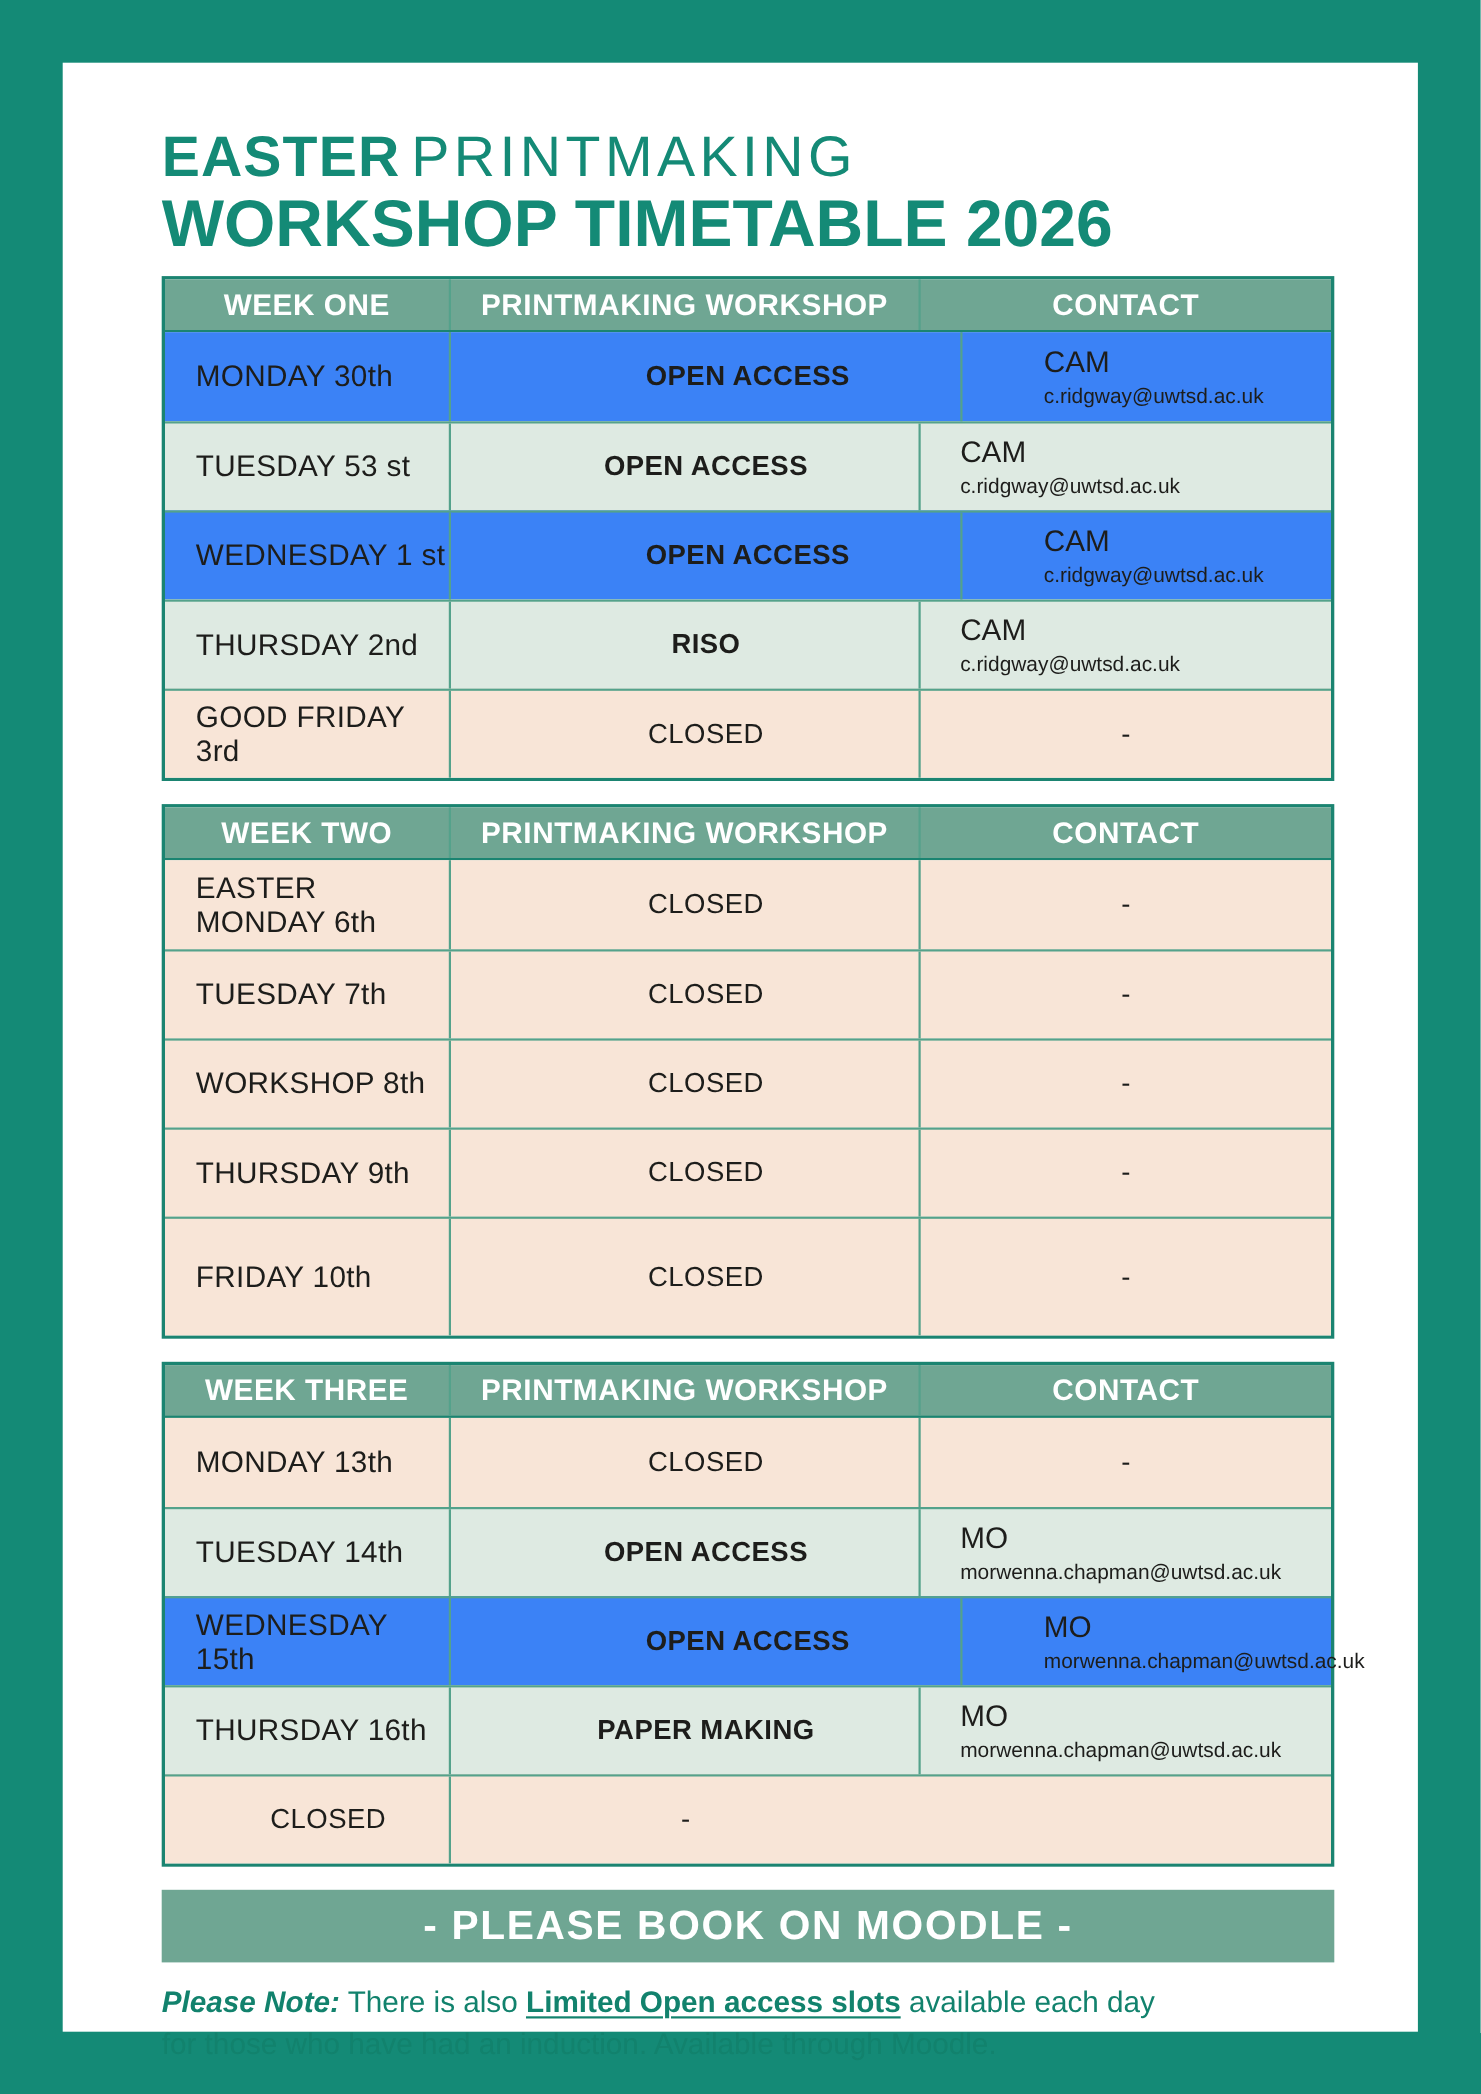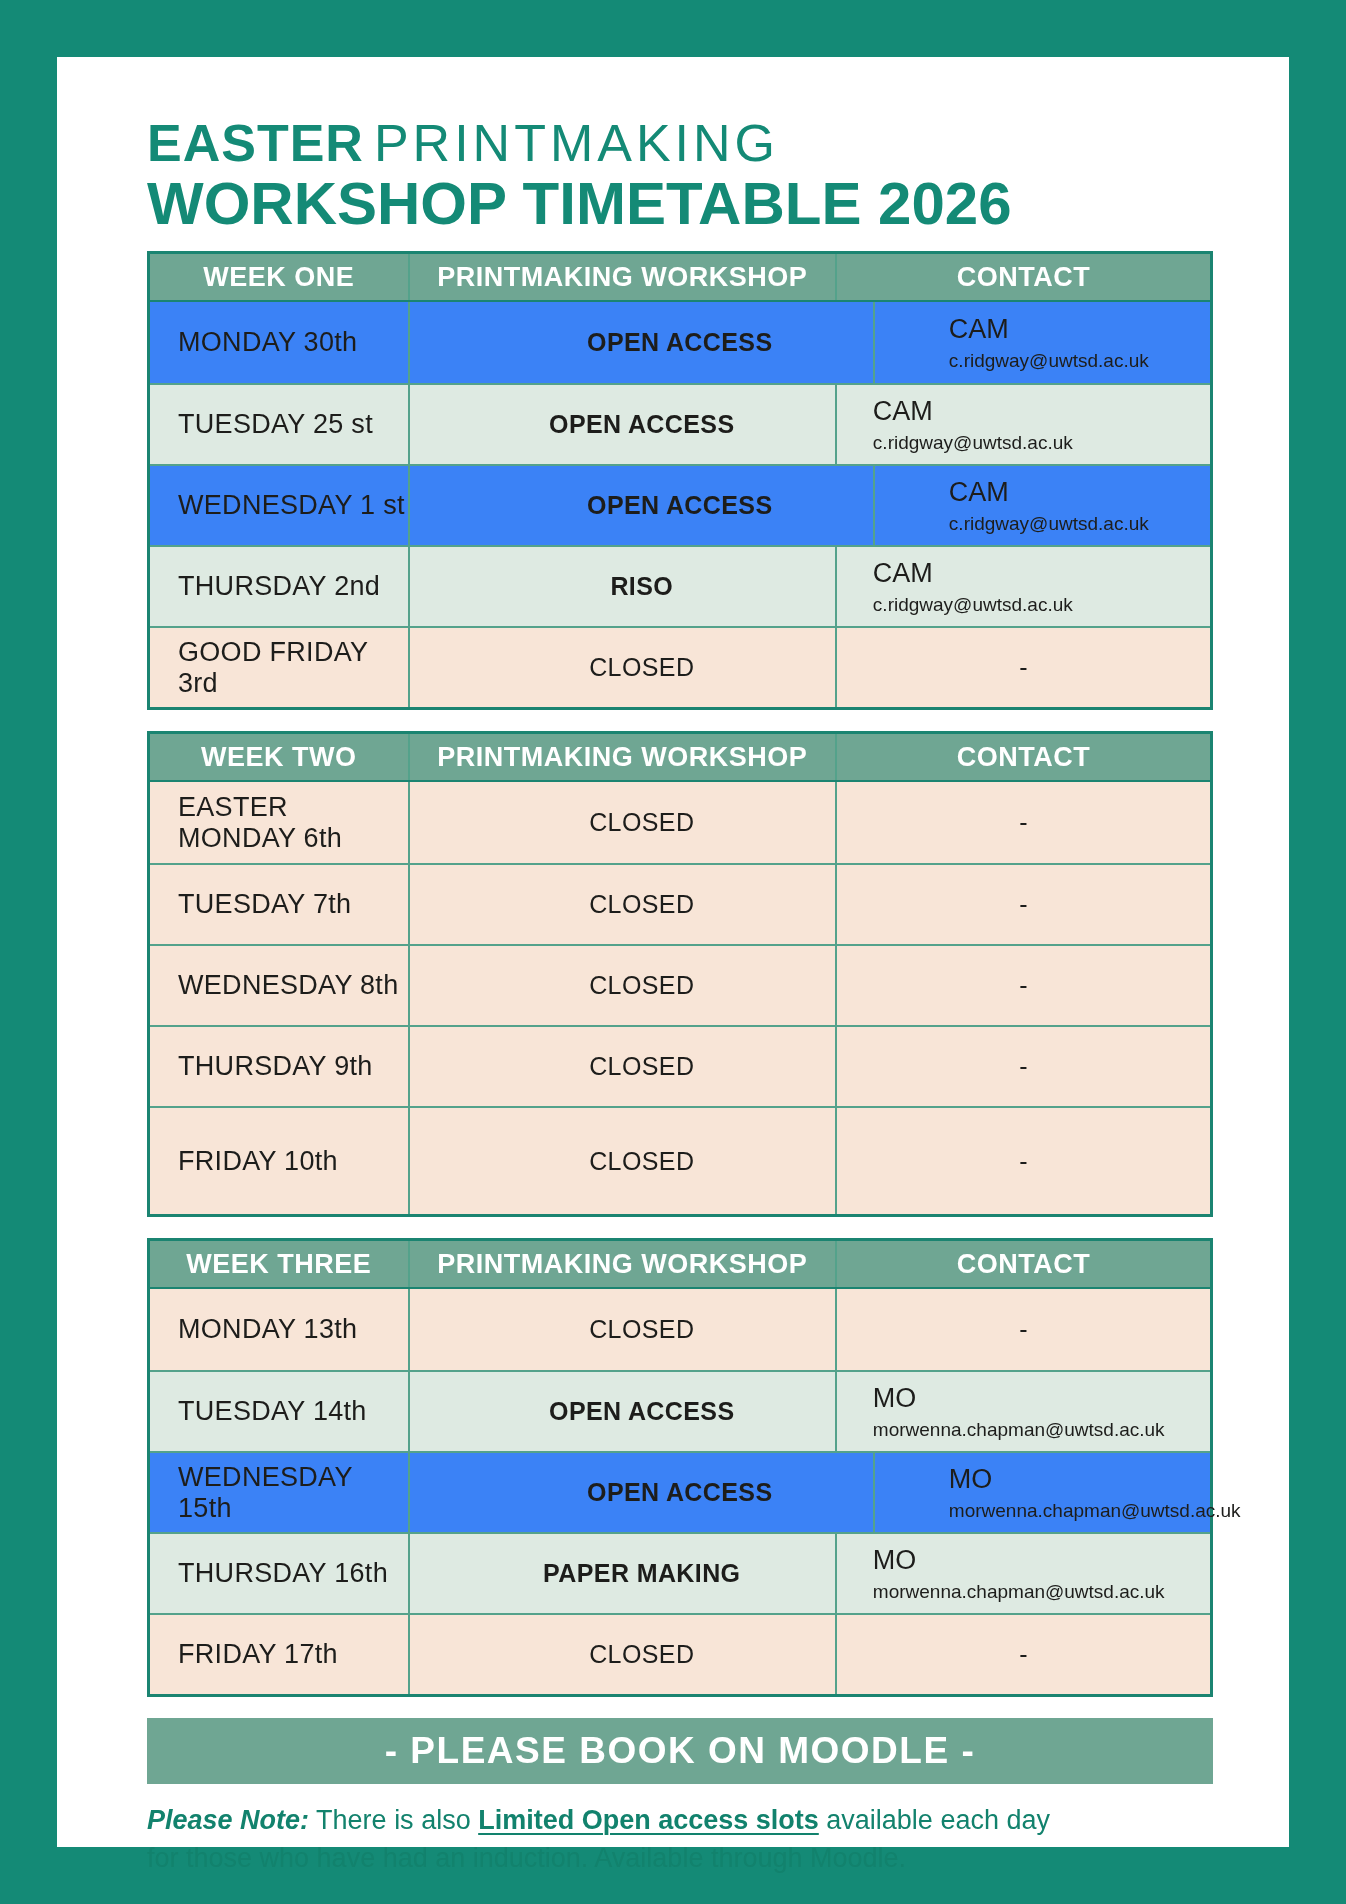--- a/index.html
+++ b/index.html
@@ -108,21 +108,21 @@
       <div class="tbody">
           <div class="trow bg-white">
             <div class="cell day">MONDAY 30th</div>
             <div class="cell workshop bold">OPEN ACCESS</div>
             <div class="cell contact named">
               <div class="cname">CAM</div>
               <div class="cemail">c.ridgway@uwtsd.ac.uk</div>
             </div>
           </div>
           <div class="trow bg-green">
-            <div class="cell day">TUESDAY 25 st</div>
+            <div class="cell day">TUESDAY 53 st</div>
             <div class="cell workshop bold">OPEN ACCESS</div>
             <div class="cell contact named">
               <div class="cname">CAM</div>
               <div class="cemail">c.ridgway@uwtsd.ac.uk</div>
             </div>
           </div>
           <div class="trow bg-white">
             <div class="cell day">WEDNESDAY 1 st</div>
             <div class="cell workshop bold">OPEN ACCESS</div>
             <div class="cell contact named">
@@ -157,21 +157,21 @@
             <div class="cell day">EASTER MONDAY 6th</div>
             <div class="cell workshop">CLOSED</div>
             <div class="cell contact dash">-</div>
           </div>
           <div class="trow bg-peach">
             <div class="cell day">TUESDAY 7th</div>
             <div class="cell workshop">CLOSED</div>
             <div class="cell contact dash">-</div>
           </div>
           <div class="trow bg-peach">
-            <div class="cell day">WEDNESDAY 8th</div>
+            <div class="cell day">WORKSHOP 8th</div>
             <div class="cell workshop">CLOSED</div>
             <div class="cell contact dash">-</div>
           </div>
           <div class="trow bg-peach">
             <div class="cell day">THURSDAY 9th</div>
             <div class="cell workshop">CLOSED</div>
             <div class="cell contact dash">-</div>
           </div>
           <div class="trow bg-peach tall">
             <div class="cell day">FRIDAY 10th</div>
@@ -211,21 +211,20 @@
           </div>
           <div class="trow bg-green">
             <div class="cell day">THURSDAY 16th</div>
             <div class="cell workshop bold">PAPER MAKING</div>
             <div class="cell contact named">
               <div class="cname">MO</div>
               <div class="cemail">morwenna.chapman@uwtsd.ac.uk</div>
             </div>
           </div>
           <div class="trow bg-peach">
-            <div class="cell day">FRIDAY 17th</div>
             <div class="cell workshop">CLOSED</div>
             <div class="cell contact dash">-</div>
           </div>
         </div>
     </section>
 
     <div class="banner">
       <span>- PLEASE BOOK ON MOODLE -</span>
     </div>
 

